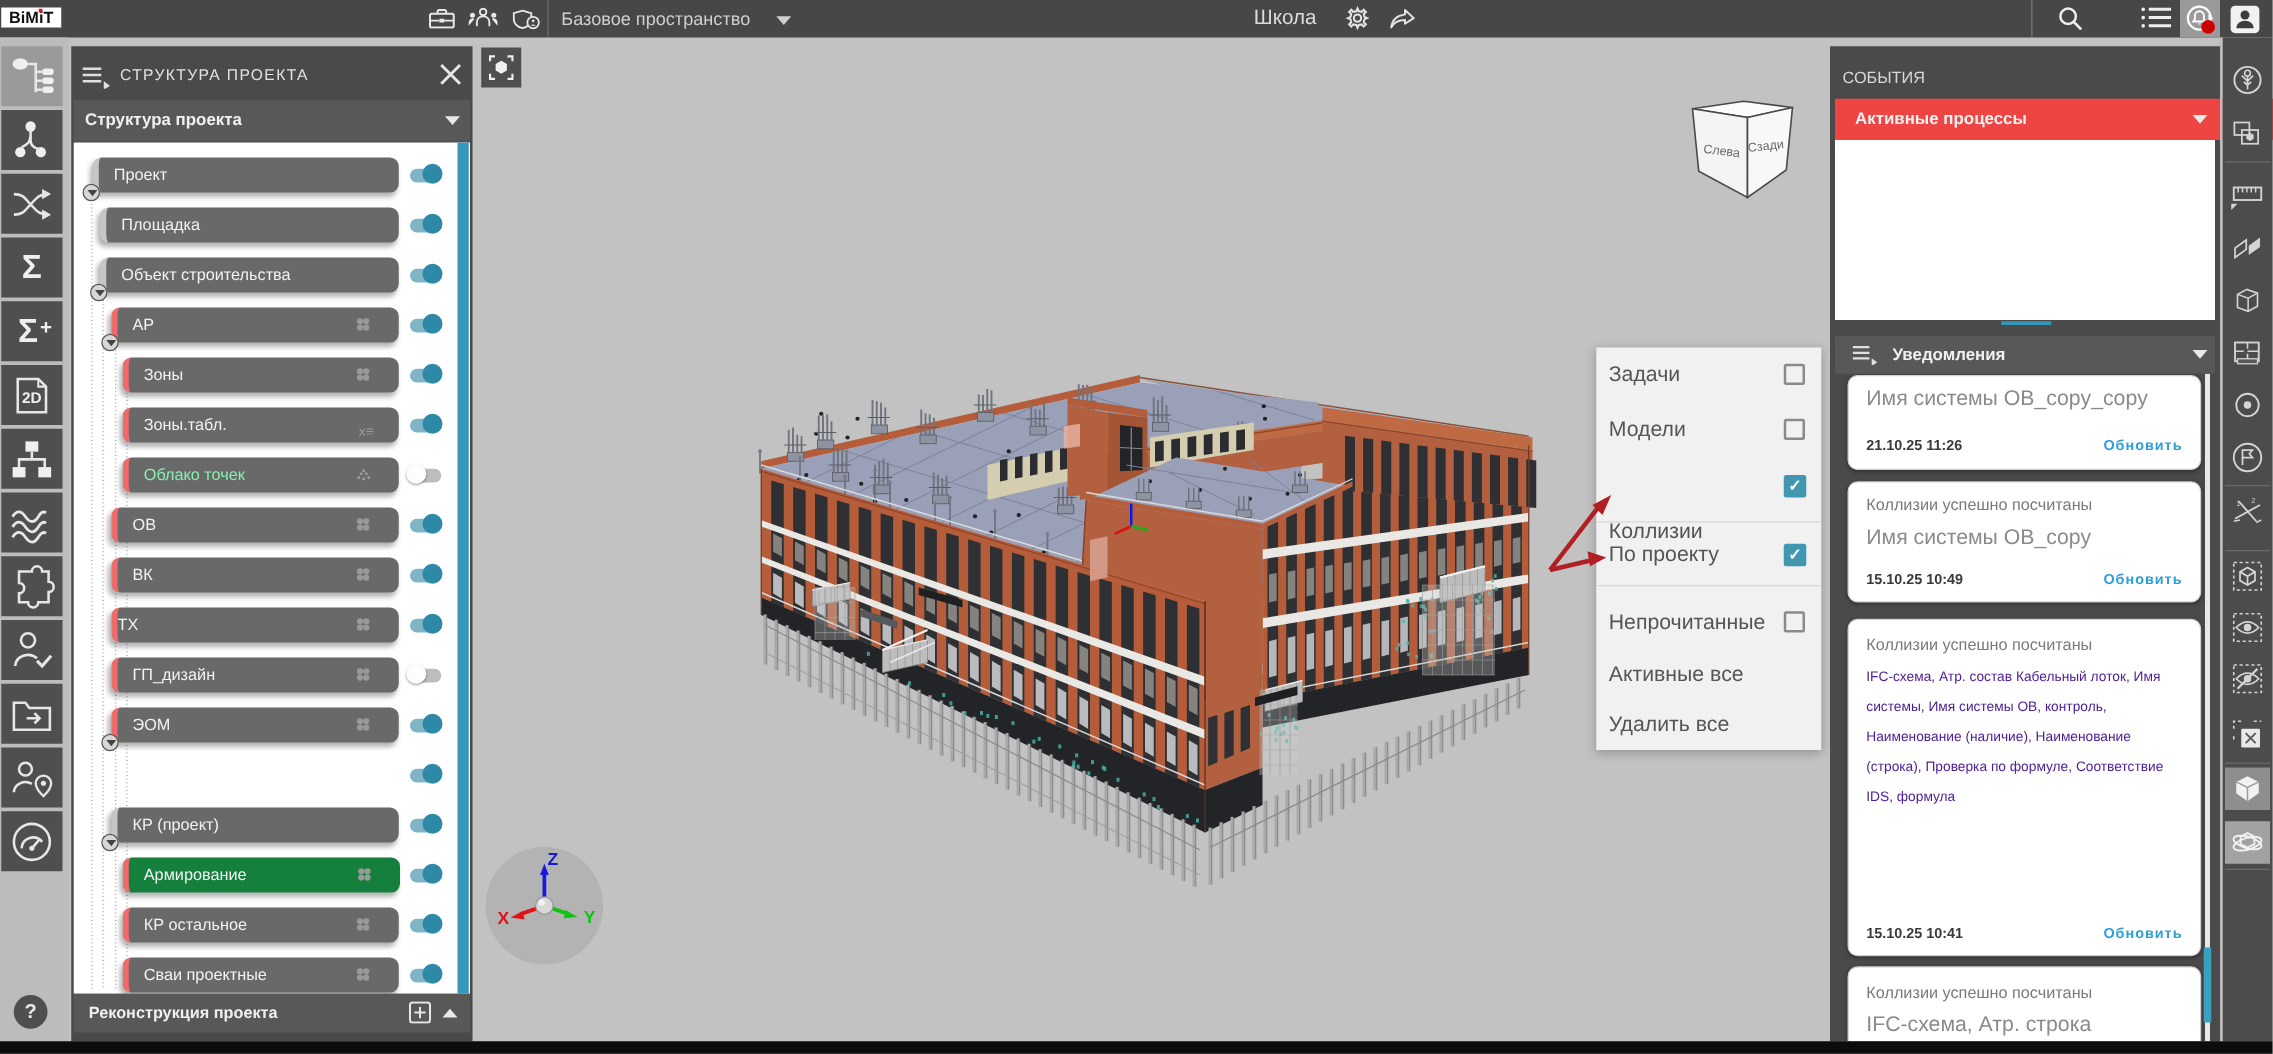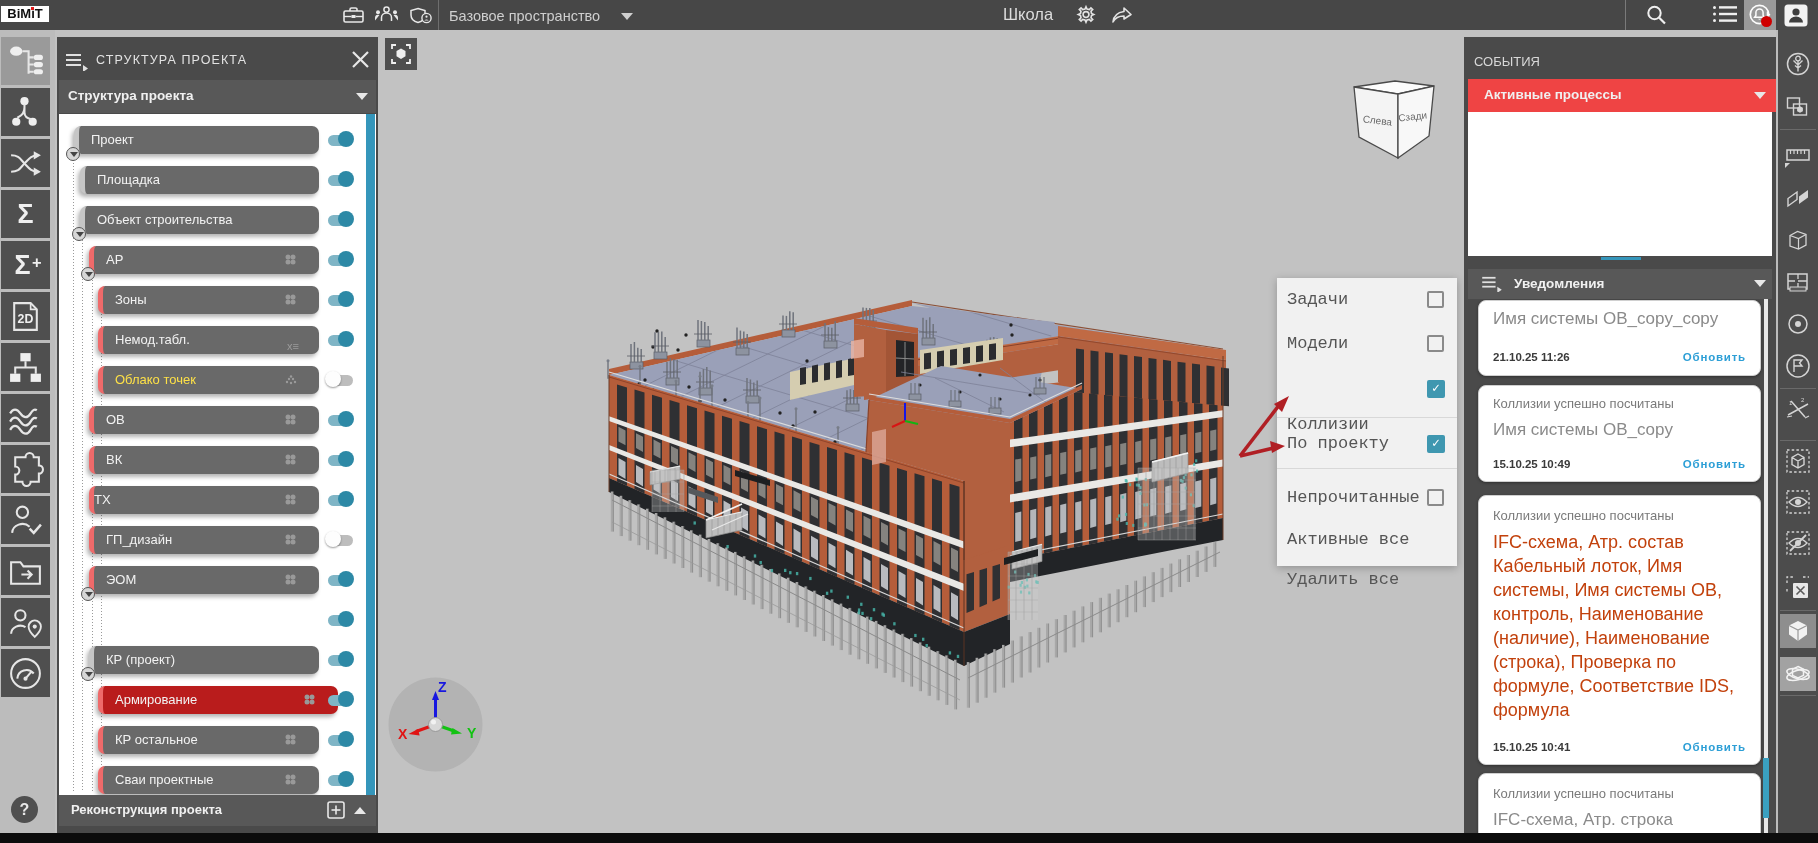--- a/index.html
+++ b/index.html
@@ -923,24 +923,24 @@
             <g fill="#999">
               <circle cx="4" cy="4" r="2.5"></circle>
               <circle cx="9" cy="4" r="2.5"></circle>
               <circle cx="4" cy="9" r="2.5"></circle>
               <circle cx="9" cy="9" r="2.5"></circle>
             </g>
           </svg>
         </span></div>
       <div style="position:absolute;left:269px;top:181px;width:25px;height:11px;background:#7fb5c6;border-radius:6px;"></div>
       <div style="position:absolute;left:279px;top:177px;width:16px;height:16px;background:#2d89a6;border-radius:50%;"></div>
-      <div style="position:absolute;left:39px;top:212px;width:221px;height:28px;background:#696969;border-radius:7px;border-left:5px solid #ef6a6a;box-shadow:-2px 3px 4px rgba(0,0,0,0.3);color:#f2f2f2;font-size:13px;line-height:28px;"><span style="margin-left:12px;">Немод.табл.</span><span style="position:absolute;right:20px;top:6px;color:#9b9b9b;font-size:11px;">x≡</span></div>
+      <div style="position:absolute;left:39px;top:212px;width:221px;height:28px;background:#696969;border-radius:7px;border-left:5px solid #ef6a6a;box-shadow:-2px 3px 4px rgba(0,0,0,0.3);color:#f2f2f2;font-size:13px;line-height:28px;"><span style="margin-left:12px;">Зоны.табл.</span><span style="position:absolute;right:20px;top:6px;color:#9b9b9b;font-size:11px;">x≡</span></div>
       <div style="position:absolute;left:269px;top:221px;width:25px;height:11px;background:#7fb5c6;border-radius:6px;"></div>
       <div style="position:absolute;left:279px;top:217px;width:16px;height:16px;background:#2d89a6;border-radius:50%;"></div>
-      <div style="position:absolute;left:39px;top:252px;width:221px;height:28px;background:#696969;border-radius:7px;border-left:5px solid #ef6a6a;box-shadow:-2px 3px 4px rgba(0,0,0,0.3);color:#fde047;font-size:13px;line-height:28px;"><span style="margin-left:12px;">Облако точек</span><span style="position:absolute;right:21px;top:8px;">
+      <div style="position:absolute;left:39px;top:252px;width:221px;height:28px;background:#696969;border-radius:7px;border-left:5px solid #ef6a6a;box-shadow:-2px 3px 4px rgba(0,0,0,0.3);color:#86efac;font-size:13px;line-height:28px;"><span style="margin-left:12px;">Облако точек</span><span style="position:absolute;right:21px;top:8px;">
           <svg width="14" height="12" viewBox="0 0 14 12">
             <g fill="#9b9b9b">
               <circle cx="3" cy="8" r="1.2"></circle>
               <circle cx="7" cy="9" r="1.2"></circle>
               <circle cx="11" cy="8" r="1.2"></circle>
               <circle cx="5" cy="5" r="1.2"></circle>
               <circle cx="9" cy="5" r="1.2"></circle>
               <circle cx="7" cy="2.5" r="1.2"></circle>
             </g>
           </svg>
@@ -1009,21 +1009,21 @@
       <div style="position:absolute;left:279px;top:457px;width:16px;height:16px;background:#2d89a6;border-radius:50%;"></div>
       <div style="position:absolute;left:22px;top:473px;width:14px;height:14px;background:#d6d6d6;border:1.5px solid #555;border-radius:50%;z-index:5;"></div>
       <div style="position:absolute;left:26px;top:478px;width:0;height:0;border-left:4px solid transparent;border-right:4px solid transparent;border-top:5px solid #444;z-index:6;"></div>
       <div style="position:absolute;left:269px;top:501px;width:25px;height:11px;background:#7fb5c6;border-radius:6px;"></div>
       <div style="position:absolute;left:279px;top:497px;width:16px;height:16px;background:#2d89a6;border-radius:50%;"></div>
       <div style="position:absolute;left:30px;top:532px;width:230px;height:28px;background:#696969;border-radius:7px;border-left:5px solid #c6c6c6;box-shadow:-2px 3px 4px rgba(0,0,0,0.3);color:#f2f2f2;font-size:13px;line-height:28px;"><span style="margin-left:12px;">КР (проект)</span></div>
       <div style="position:absolute;left:269px;top:541px;width:25px;height:11px;background:#7fb5c6;border-radius:6px;"></div>
       <div style="position:absolute;left:279px;top:537px;width:16px;height:16px;background:#2d89a6;border-radius:50%;"></div>
       <div style="position:absolute;left:22px;top:553px;width:14px;height:14px;background:#d6d6d6;border:1.5px solid #555;border-radius:50%;z-index:5;"></div>
       <div style="position:absolute;left:26px;top:558px;width:0;height:0;border-left:4px solid transparent;border-right:4px solid transparent;border-top:5px solid #444;z-index:6;"></div>
-      <div style="position:absolute;left:39px;top:572px;width:240px;height:28px;background:#b91c1c;border-radius:7px;border-left:5px solid #ef6a6a;box-shadow:-2px 3px 4px rgba(0,0,0,0.3);color:#f2f2f2;font-size:13px;line-height:28px;"><span style="margin-left:12px;">Армирование</span><span style="position:absolute;right:22px;top:7px;">
+      <div style="position:absolute;left:39px;top:572px;width:222px;height:28px;background:#15803d;border-radius:7px;border-left:5px solid #ef6a6a;box-shadow:-2px 3px 4px rgba(0,0,0,0.3);color:#f2f2f2;font-size:13px;line-height:28px;"><span style="margin-left:12px;">Армирование</span><span style="position:absolute;right:22px;top:7px;">
           <svg width="13" height="13" viewBox="0 0 13 13">
             <g fill="#999">
               <circle cx="4" cy="4" r="2.5"></circle>
               <circle cx="9" cy="4" r="2.5"></circle>
               <circle cx="4" cy="9" r="2.5"></circle>
               <circle cx="9" cy="9" r="2.5"></circle>
             </g>
           </svg>
         </span></div>
       <div style="position:absolute;left:269px;top:581px;width:25px;height:11px;background:#7fb5c6;border-radius:6px;"></div>
@@ -1087,21 +1087,21 @@
   <text x="50" y="15" font-size="14" font-weight="bold" fill="#1717e0" font-family="Liberation Sans">Z</text>
   <line x1="47.5" y1="47.5" x2="28" y2="54.5" stroke="#e01414" stroke-width="3"></line>
   <path d="M20.5 57 l9.5 -5 1.6 6.5 Z" fill="#e01414"></path>
   <text x="10" y="62" font-size="14" font-weight="bold" fill="#e01414" font-family="Liberation Sans">X</text>
   <line x1="47.5" y1="47.5" x2="66" y2="54" stroke="#12c212" stroke-width="3"></line>
   <path d="M74 56.5 l-9.5 -5.5 -1.5 6.5 Z" fill="#12c212"></path>
   <text x="79" y="61" font-size="14" font-weight="bold" fill="#12c212" font-family="Liberation Sans">Y</text>
   <circle cx="47.5" cy="47.5" r="7" fill="#d8d8d8" stroke="#999" stroke-width="1"></circle>
   <circle cx="45.5" cy="45" r="2.5" fill="#f2f2f2"></circle>
 </svg>
-<div class="abs" style="left:1277px;top:278px;width:180px;height:288px;background:#f1f1f1;box-shadow:0 2px 8px rgba(0,0,0,0.25);font-family:Liberation Mono, monospace;">
+<div class="abs" style="left:1277px;top:278px;width:180px;height:322px;background:#f1f1f1;box-shadow:0 2px 8px rgba(0,0,0,0.25);">
     <div class="abs" style="left:10px;top:12px;font-size:17px;color:#555;">Задачи</div>
     <div class="abs" style="left:150px;top:13px;width:17px;height:17px;border:2px solid #8a8a8a;border-radius:2px;"></div>
     <div class="abs" style="left:10px;top:56px;font-size:17px;color:#555;">Модели</div>
     <div class="abs" style="left:150px;top:57px;width:17px;height:17px;border:2px solid #8a8a8a;border-radius:2px;"></div>
     <div class="abs" style="left:10px;top:101px;font-size:17px;color:#555;margin-top:36px;">Коллизии</div>
     <div class="abs" style="left:150px;top:102px;width:18px;height:18px;background:#3f97b0;border-radius:2px;color:#fff;font-size:13px;font-weight:bold;text-align:center;line-height:18px;">✓</div>
     <div class="abs" style="left:10px;top:156px;font-size:17px;color:#555;">По проекту</div>
     <div class="abs" style="left:150px;top:157px;width:18px;height:18px;background:#3f97b0;border-radius:2px;color:#fff;font-size:13px;font-weight:bold;text-align:center;line-height:18px;">✓</div>
     <div class="abs" style="left:10px;top:210px;font-size:17px;color:#555;">Непрочитанные</div>
     <div class="abs" style="left:150px;top:211px;width:17px;height:17px;border:2px solid #8a8a8a;border-radius:2px;"></div>
@@ -1147,21 +1147,21 @@
         <div class="abs" style="right:14px;top:50px;font-size:11.5px;font-weight:bold;color:#2d9fd6;letter-spacing:0.8px;">Обновить</div>
       </div>
       <div class="abs" style="left:14px;top:86px;width:283px;height:97px;background:#fff;border:1px solid #d0d0d0;border-radius:8px;box-shadow:0 1px 3px rgba(0,0,0,0.35);overflow:hidden;">
         <div class="abs" style="left:14px;top:10px;font-size:13px;color:#7a7a7a;">Коллизии успешно посчитаны</div>
         <div class="abs" style="left:14px;top:34px;font-size:17px;color:#8a8a8a;">Имя системы ОВ_copy</div>
         <div class="abs" style="left:14px;top:72px;font-size:11.5px;font-weight:bold;color:#3a3a3a;">15.10.25 10:49</div>
         <div class="abs" style="right:14px;top:72px;font-size:11.5px;font-weight:bold;color:#2d9fd6;letter-spacing:0.8px;">Обновить</div>
       </div>
       <div class="abs" style="left:14px;top:196px;width:283px;height:270px;background:#fff;border:1px solid #d0d0d0;border-radius:8px;box-shadow:0 1px 3px rgba(0,0,0,0.35);overflow:hidden;">
         <div class="abs" style="left:14px;top:12px;font-size:13px;color:#7a7a7a;">Коллизии успешно посчитаны</div>
-        <div class="abs" style="left:14px;top:34px;width:250px;font-size:18px;line-height:24px;color:#c2410c;">IFC-схема, Атр. состав Кабельный лоток, Имя системы, Имя системы ОВ, контроль, Наименование (наличие), Наименование (строка), Проверка по формуле, Соответствие IDS, формула</div>
+        <div class="abs" style="left:14px;top:34px;width:250px;font-size:11px;line-height:24px;color:#4c1d95;">IFC-схема, Атр. состав Кабельный лоток, Имя системы, Имя системы ОВ, контроль, Наименование (наличие), Наименование (строка), Проверка по формуле, Соответствие IDS, формула</div>
         <div class="abs" style="left:14px;top:245px;font-size:11.5px;font-weight:bold;color:#3a3a3a;">15.10.25 10:41</div>
         <div class="abs" style="right:14px;top:245px;font-size:11.5px;font-weight:bold;color:#2d9fd6;letter-spacing:0.8px;">Обновить</div>
       </div>
       <div class="abs" style="left:14px;top:474px;width:283px;height:70px;background:#fff;border:1px solid #d0d0d0;border-radius:8px;box-shadow:0 1px 3px rgba(0,0,0,0.35);overflow:hidden;">
         <div class="abs" style="left:14px;top:12px;font-size:13px;color:#7a7a7a;">Коллизии успешно посчитаны</div>
         <div class="abs" style="left:14px;top:36px;font-size:17px;color:#8a8a8a;">IFC-схема, Атр. строка</div>
       </div>
     <div class="abs" style="left:300px;top:0px;width:4px;height:534px;background:#e8e8e8;"></div>
     <div class="abs" style="left:299px;top:459px;width:6px;height:60px;background:#3aa0c0;"></div>
   </div>

